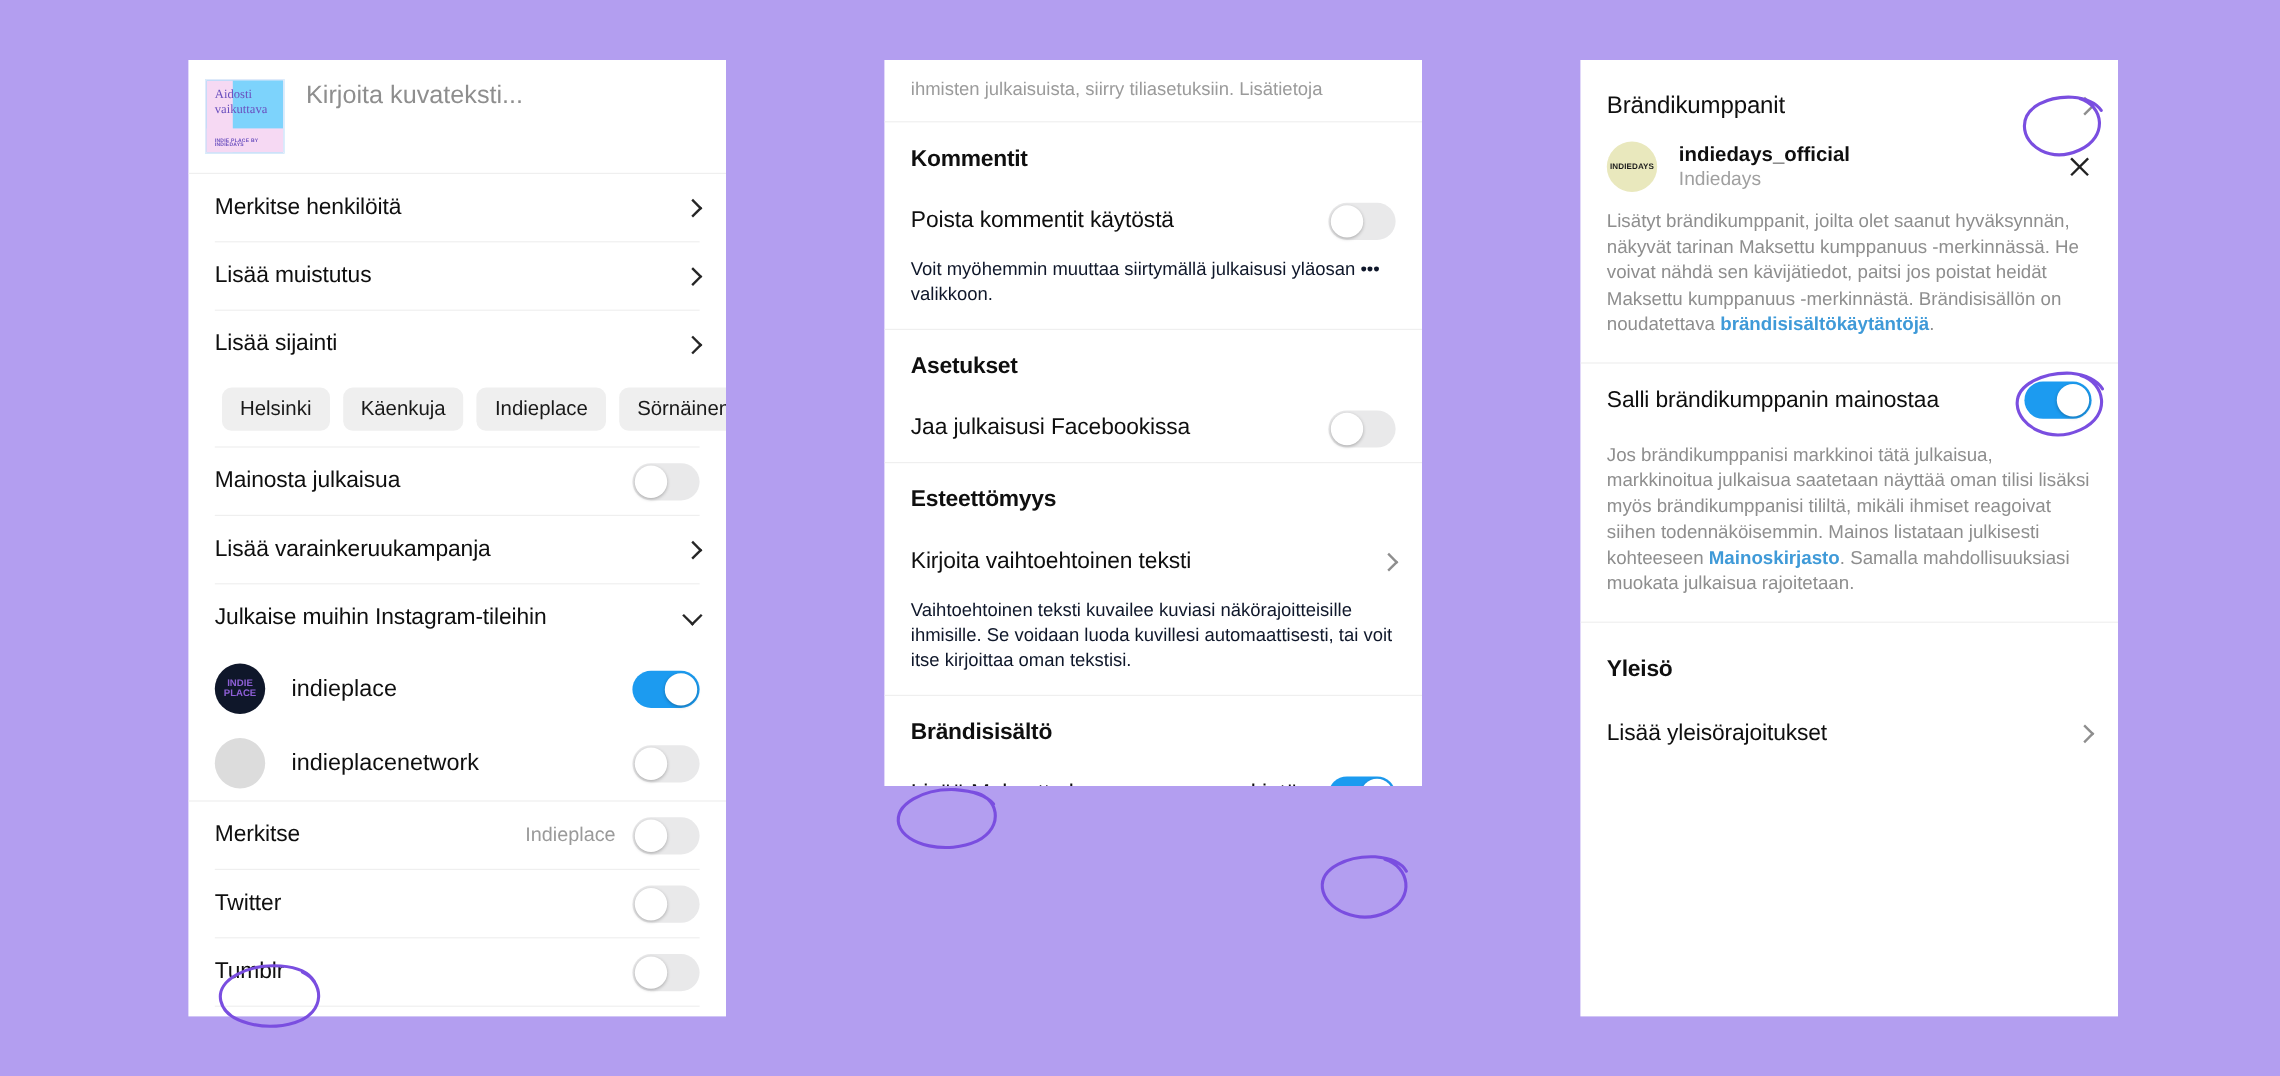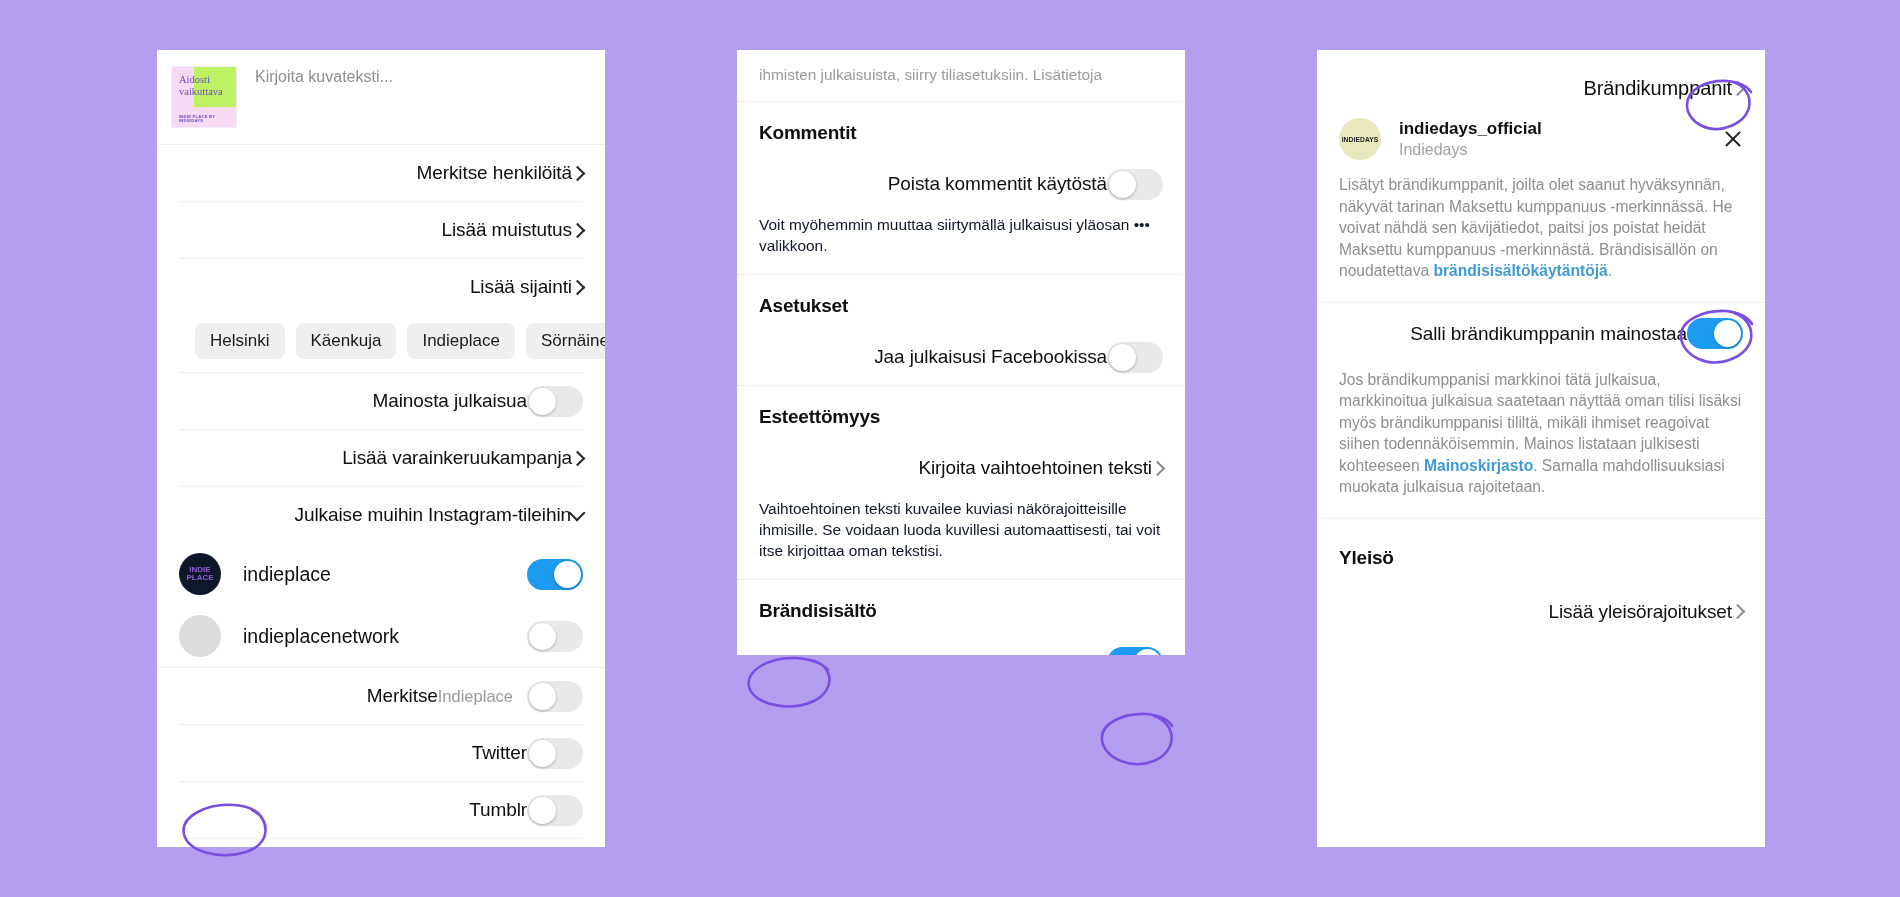--- a/index.html
+++ b/index.html
@@ -22,21 +22,20 @@
   #panel-3 { left: 1317px; top: 50px; width: 448px; height: 797px; }
 
   .scroll { width: 100%; height: 100%; }
 
   
   .row {
     display: flex; align-items: center;
     padding: 0 22px;
     min-height: 56px;
     position: relative;
-    text-align: right;
   }
   .row .label {
     font-size: 19px; color: #0f0f0f; flex: 1;
     letter-spacing: -0.1px;
   }
   .row .sublabel {
     font-size: 16.5px; color: #9a9a9a; margin-right: 14px;
   }
   .divider { height: 1px; background: #efefef; margin: 0 22px; }
   .divider.full { margin: 0; }
@@ -80,21 +79,21 @@
   .xmark:after  { transform: rotate(-45deg); }
 
   
   .caption-row {
     display: flex; align-items: flex-start;
     padding: 16px 22px 16px 14px;
     min-height: 90px;
   }
   .thumb {
     width: 66px; height: 62px; flex: none;
-    background: #bef264;
+    background: #7dd3fc;
     position: relative; overflow: hidden;
     border: 1px solid #f2eef9;
   }
   .thumb .t-band {
     position: absolute; left:0; top:0; width: 22px; height: 100%;
     background: #f6d9f3;
   }
   .thumb .t-band2 {
     position: absolute; left:0; bottom:0; width: 100%; height: 20px;
     background: #f6d9f3;
@@ -103,25 +102,25 @@
     position: absolute; left: 7px; top: 7px;
     font-family: "Liberation Serif", serif;
     font-size: 10.5px; line-height: 11.5px; color: #6a4fbe;
   }
   .thumb .t-logo {
     position: absolute; left: 7px; bottom: 3px;
     font-size: 4.2px; line-height: 4.6px; color: #6a4fbe;
     font-weight: bold; letter-spacing: .2px;
   }
   .caption-ph {
-    font-size: 16px; color: #8e8e8e; padding-left: 18px; padding-top: 2px;
+    font-size: 21px; color: #8e8e8e; padding-left: 18px; padding-top: 2px;
   }
 
   .chips {
-    display: flex; gap: 11px; padding: 8px 22px 13px 38px;
+    display: flex; gap: 11px; padding: 8px 22px 13px 28px;
     overflow: hidden; white-space: nowrap;
   }
   .chip {
     background: #efefef; border-radius: 8px;
     padding: 8px 15px; font-size: 17px; color: #1a1a1a;
     flex: none;
   }
 
   .acct-row { display:flex; align-items:center; padding: 9px 22px; min-height: 62px;}
   .avatar {

